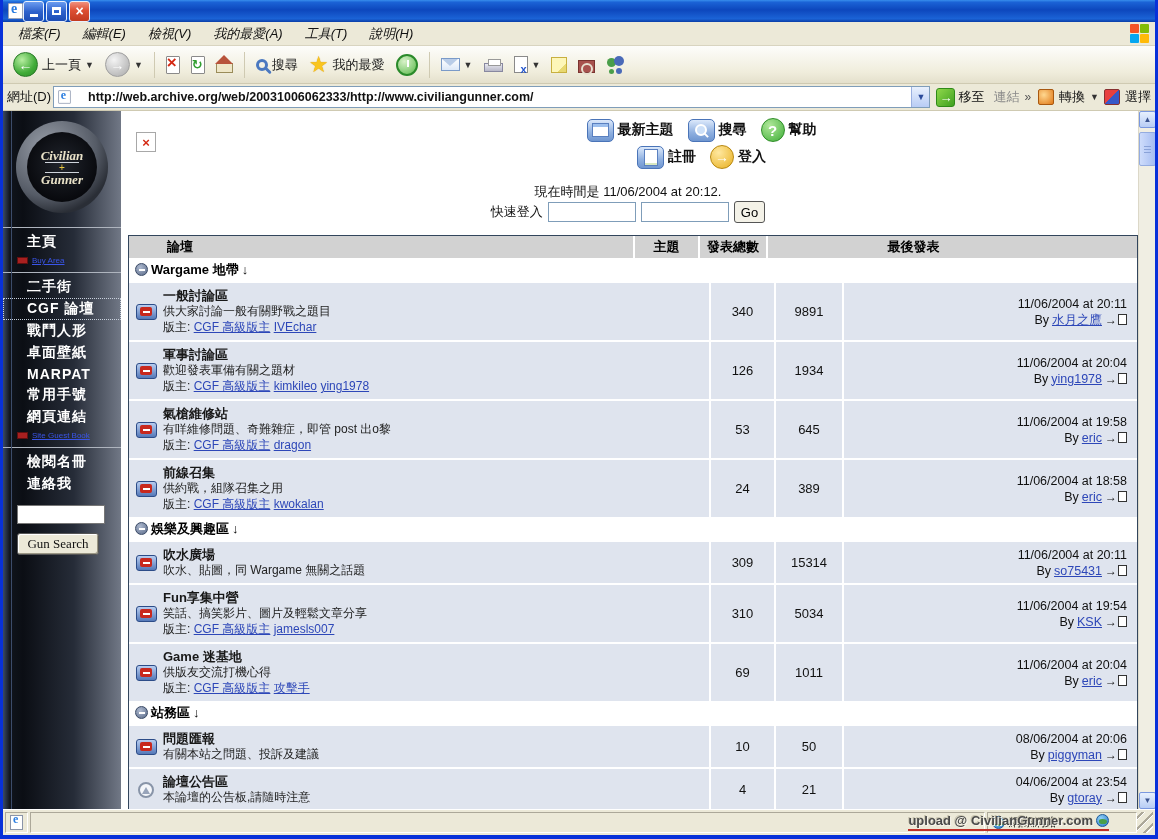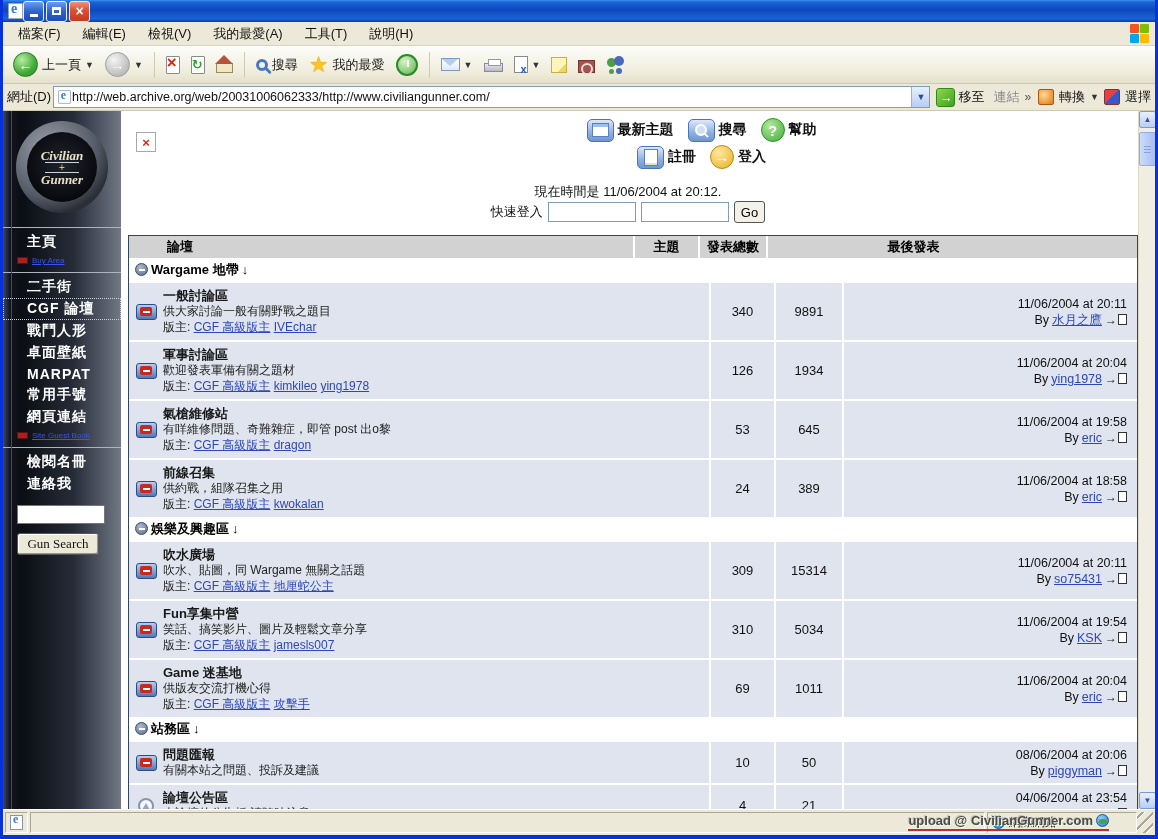--- a/index.html
+++ b/index.html
@@ -18,21 +18,21 @@
   .tb-btns { display: flex; gap: 2px; }
   .tb-btn { width: 21px; height: 21px; border-radius: 3px; border: 1px solid #e8f0fc; color: #fff; font-size: 12px;
     display: flex; align-items: center; justify-content: center; font-weight: bold;
     background: linear-gradient(180deg,#6b9cf0,#2e62cc 50%,#1c4cb4); }
   .tb-btn.close { background: linear-gradient(180deg,#f0907e,#dd4f33 45%,#c23a20); font-size: 14px; }
   .tb-btn .minglyph { width: 8px; height: 3px; background: #fff; margin-top: 8px; }
   .tb-btn .maxglyph { width: 9px; height: 8px; border: 2px solid #fff; border-top-width: 3px; }
 
   
   .menubar { height: 24px; display: flex; align-items: center; background: #ece9d8; border-bottom: 1px solid #d8d4c0; padding-left: 4px; }
-  .menu-items { display: flex; flex: 1; }
+  .menu-items { display: flex; flex: 1; font-style: italic; }
   .menu-item { padding: 3px 11px; font-size: 13px; color: #111; }
   .winlogo { width: 22px; height: 22px; margin-right: 4px; display: grid; grid-template-columns: 9px 9px; grid-template-rows: 9px 9px;
     gap: 1px; padding: 1px; }
   .winlogo span { border-radius: 1px; }
   .wl-r { background: #f35325; } .wl-g { background: #81bc06; } .wl-b { background: #05a6f0; } .wl-y { background: #ffba08; }
 
   
   .toolbar { height: 38px; display: flex; align-items: center; gap: 3px; padding: 0 6px;
     background: linear-gradient(180deg,#fdfdfb,#f0eddc 70%,#e4e0cc); border-bottom: 1px solid #cfcab2; }
   .tbtn { display: flex; align-items: center; gap: 4px; padding: 2px 4px; border-radius: 3px; font-size: 13px; color: #1a1a1a; }
@@ -67,21 +67,21 @@
   .bookico::after { content: ""; position: absolute; left: 2px; top: 2px; width: 8px; height: 8px; border: 2px solid #e8e0d0; border-radius: 50%; }
   .pplico { width: 20px; height: 18px; position: relative; }
   .pplico::before { content: ""; position: absolute; left: 1px; top: 2px; width: 9px; height: 9px; border-radius: 50%; background: #4a9e4a; box-shadow: 0 9px 0 -2px #4a9e4a; }
   .pplico::after  { content: ""; position: absolute; right: 2px; top: 0px; width: 10px; height: 10px; border-radius: 50%; background: #4a6ab8; box-shadow: 0 10px 0 -2px #4a6ab8; }
 
   
   .addrbar { height: 27px; display: flex; align-items: center; gap: 2px; padding: 2px 4px; background: #ece9d8; border-bottom: 1px solid #cfcab2; }
   .addr-label { font-size: 13px; color: #111; white-space: nowrap; }
   .addr-combo { flex: 1; height: 22px; background: #fff; border: 1px solid #7f9db9; display: flex; align-items: center; padding-left: 3px; }
   .addr-combo .ie-doc-icon { transform: scale(0.85); }
-  .addr-url { flex: 1; border: 0; outline: none; font-size: 12.5px; color: #111; margin-left: 0; font-family: "Liberation Sans", sans-serif; background: transparent; }
+  .addr-url { flex: 1; border: 0; outline: none; font-size: 12.5px; color: #111; margin-left: 16px; font-family: "Liberation Sans", sans-serif; background: transparent; font-weight: bold; }
   .addr-drop { width: 18px; height: 20px; background: linear-gradient(180deg,#e8f0fd,#b8ccf5); border-left: 1px solid #9ab0e0;
     display: flex; align-items: center; justify-content: center; font-size: 9px; color: #2a4a9a; }
   .go-btn { display: flex; align-items: center; gap: 3px; font-size: 13px; padding: 1px 4px; }
   .go-ico { width: 19px; height: 19px; border-radius: 3px; background: linear-gradient(135deg,#8fd84a,#3fa020); border: 1px solid #2f8a18;
     color: #fff; font-weight: bold; display: flex; align-items: center; justify-content: center; font-size: 13px; }
   .links-lbl { color: #8a8a8a; font-size: 13px; }
   .chev { color: #555; font-size: 12px; margin-right: 2px; }
   .mini-ico { width: 16px; height: 16px; border-radius: 2px; display: inline-block; }
   .mini-translate { background: radial-gradient(circle at 35% 35%, #ffd890, #e07818); border: 1px solid #a85810; }
   .mini-select { background: linear-gradient(135deg,#e84040 50%, #3858c8 50%); border: 1px solid #883030; }
@@ -484,21 +484,21 @@
             </div>
             <div class="frow">
               <div class="fc-main">
                 <div class="fic-wrap">
                   <span class="ficon">
                     <span class="ficon-red">
                       <span class="ficon-bar"></span>
                     </span>
                   </span>
                 </div>
-                <div class="ftext"><a class="fname">吹水廣場</a><div class="fdesc">吹水、貼圖，同 Wargame 無關之話題</div><div class="fmods">版主: <a class="fmod-link">CGF 高級版主</a> <a class="fmod-link">地厘蛇公主</a></div></div>
+                <div class="ftext"><a class="fname">吹水廣場</a><div class="fdesc">吹水、貼圖，同 Wargame 無關之話題</div></div>
               </div>
               <div class="fc-top">309</div>
               <div class="fc-posts">15314</div>
               <div class="fc-last">
                 <div class="ldate">11/06/2004 at 20:11</div>
                 <div class="lby">By <a class="luser">so75431</a><span class="lp-ico"></span></div>
               </div>
             </div>
             <div class="frow">
               <div class="fc-main">

